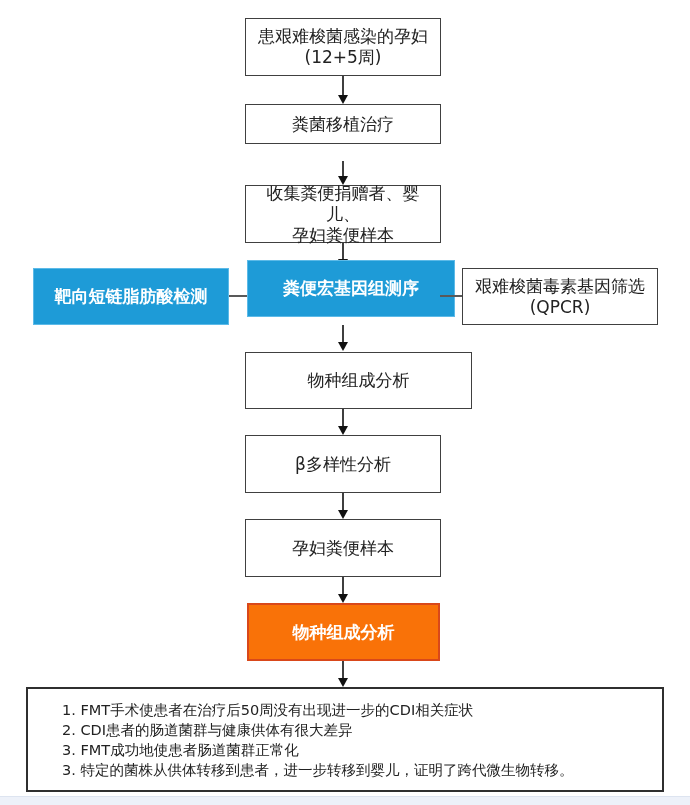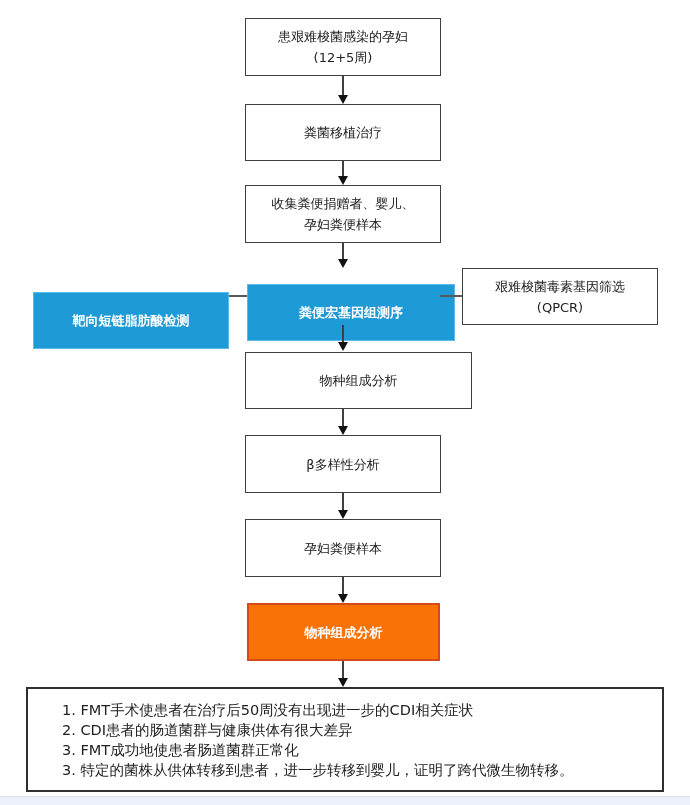--- a/index.html
+++ b/index.html
@@ -14,35 +14,34 @@
     height: 805px;
     background: #ffffff;
     overflow: hidden;
   }
   .node {
     position: absolute;
     box-sizing: border-box;
     border: 1.5px solid #404040;
     background: #ffffff;
     color: #222222;
-    font-size: 13px;
+    font-size: 17px;
     line-height: 21px;
     display: flex;
     flex-direction: column;
     align-items: center;
     justify-content: center;
     text-align: center;
     padding: 2px 6px;
   }
   .node.blue {
     background: #1E9BD7;
     border: 1px solid #5CBAE8;
     color: #ffffff;
     font-weight: bold;
-    margin-top: 24px;
   }
   .node.orange {
     background: #F97208;
     border: 2px solid #D9481A;
     color: #ffffff;
     font-weight: bold;
   }
   .node.results {
     border: 2px solid #2f2f2f;
     align-items: flex-start;
@@ -91,21 +90,21 @@
   <div class="node" style="left:245px; top:18px; width:196px; height:58px;">
     <div>患艰难梭菌感染的孕妇</div>
     <div>(12+5周)</div>
   </div>
 
   <div class="v-arrow" style="left:337px; top:76px; height:28px;">
     <div class="line"></div>
       <div class="head"></div>
   </div>
 
-  <div class="node" style="left:245px; top:104px; width:196px; height:57px;">
+  <div class="node" style="left:245px; top:104px; width:196px; height:40px;">
     <div>粪菌移植治疗</div>
   </div>
 
   <div class="v-arrow" style="left:337px; top:161px; height:24px;">
     <div class="line"></div>
       <div class="head"></div>
   </div>
 
   <div class="node" style="left:245px; top:185px; width:196px; height:58px;padding-left:6px;">
     <div>收集粪便捐赠者、婴儿、</div>

